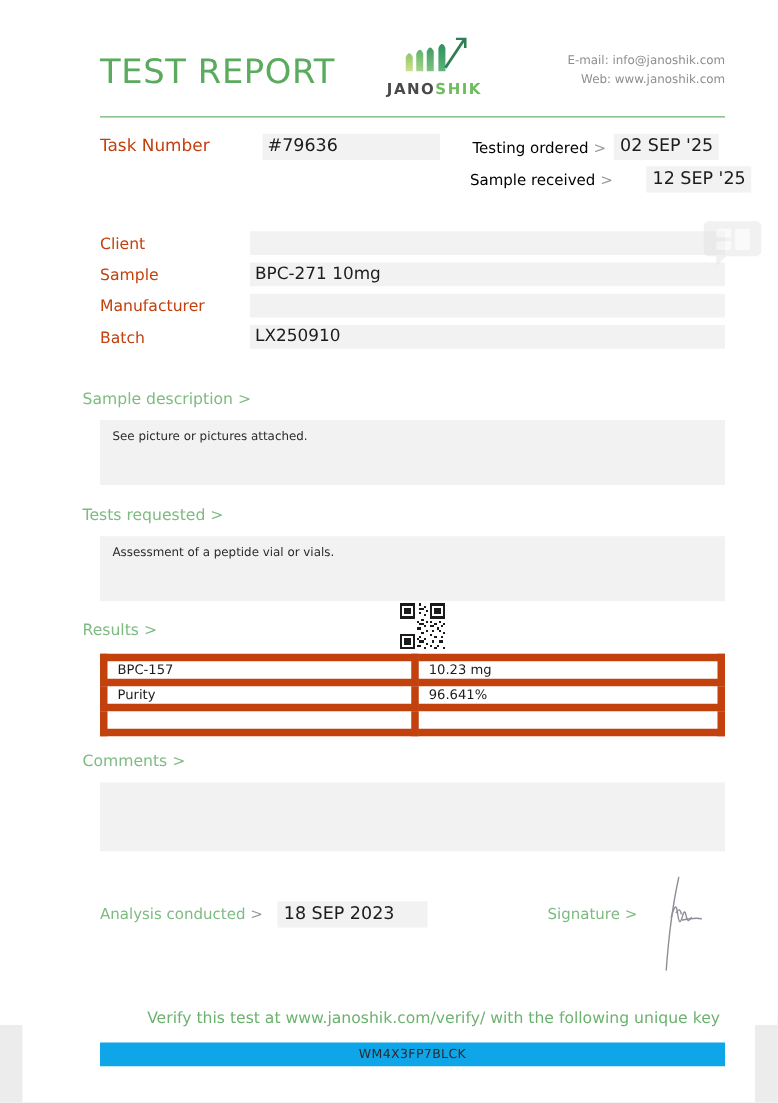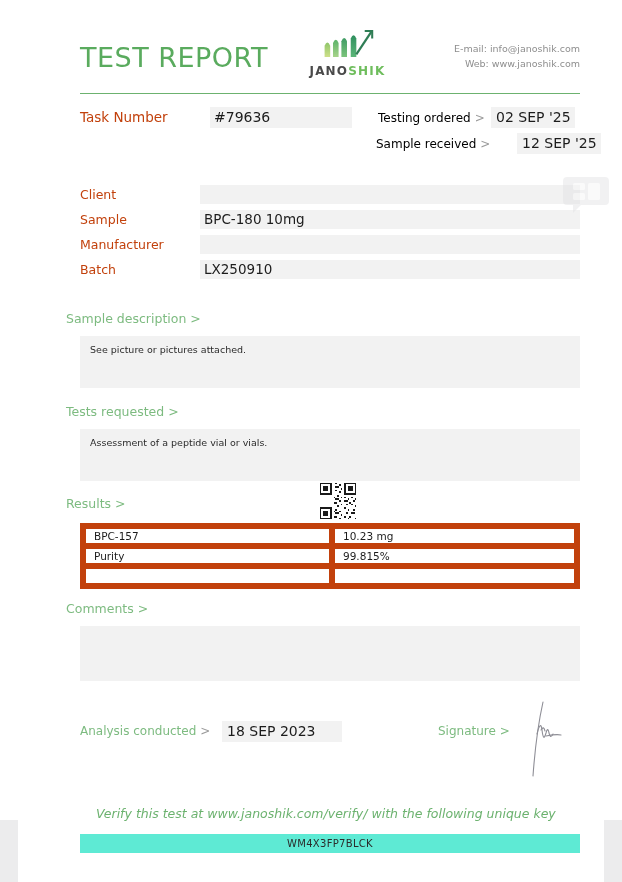--- a/index.html
+++ b/index.html
@@ -114,26 +114,26 @@
     position: absolute; left: 204px; top: 721px; width: 120px; height: 21px;
     background: #f2f2f2; line-height: 21px; padding-left: 5px;
     font-size: 14px; color: #1c1c1c;
   }
   .sig-label {
     position: absolute; left: 420px; top: 724px; font-size: 12px; color: #7dbb80;
   }
   .sig-img { position: absolute; left: 495px; top: 700px; }
 
   .verify {
-    position: absolute; left: 78px; top: 806px; width: 502px;
-    font-size: 12.5px; color: #6cb26f; text-align: left; white-space: nowrap; font-style: italic;
+    position: absolute; left: 56px; top: 806px; width: 502px;
+    font-size: 12.5px; color: #6cb26f; text-align: right; white-space: nowrap;
   }
   .key-box {
     position: absolute; left: 62px; top: 834px; width: 500px; height: 19px;
-    background: #5eead4; text-align: center; line-height: 19px;
+    background: #0ea5e9; text-align: center; line-height: 19px;
     font-size: 10px; color: #2b2b2b; letter-spacing: 0.3px;
   }
 
   
   .chat-widget {
     position: absolute; left: 562px; top: 170px;
     width: 48px; height: 48px; opacity: 0.5;
   }
 </style>
 </head>
@@ -192,21 +192,21 @@
 
     <div class="date-row" style="left:358px; top:137px;">
       <span class="date-label">Sample received</span><span class="date-chev">&gt;</span>
     </div>
     <div class="date-box" style="left:499px; top:133px;">12 SEP '25</div>
 
     <div class="field-label info-label" style="top:187px;">Client</div>
     <div class="field-value info-value" style="top:185px;"></div>
 
     <div class="field-label info-label" style="top:212px;">Sample</div>
-    <div class="field-value info-value" style="top:210px; font-size:13.5px;">BPC-180 10mg</div>
+    <div class="field-value info-value" style="top:210px; font-size:13.5px;">BPC-271 10mg</div>
 
     <div class="field-label info-label" style="top:237px;">Manufacturer</div>
     <div class="field-value info-value" style="top:235px;"></div>
 
     <div class="field-label info-label" style="top:262px;">Batch</div>
     <div class="field-value info-value" style="top:260px; font-size:13.5px;">LX250910</div>
 
     <div class="sect-title" style="top:311px;">Sample description &gt;</div>
     <div class="sect-box" style="top:336px; height:52px;">
       <div class="txt">See picture or pictures attached.</div>
@@ -283,21 +283,21 @@
     </svg>
 
     <table class="res-table" style="top:523px;">
       <tbody>
           <tr>
         <td class="c1">BPC-157</td>
         <td>10.23 mg</td>
       </tr>
       <tr>
         <td class="c1">Purity</td>
-        <td>99.815%</td>
+        <td>96.641%</td>
       </tr>
       <tr>
         <td class="c1"></td>
         <td></td>
       </tr>
     </tbody>
       </table>
 
     <div class="sect-title" style="top:601px;">Comments &gt;</div>
     <div class="sect-box" style="top:626px; height:55px;">

